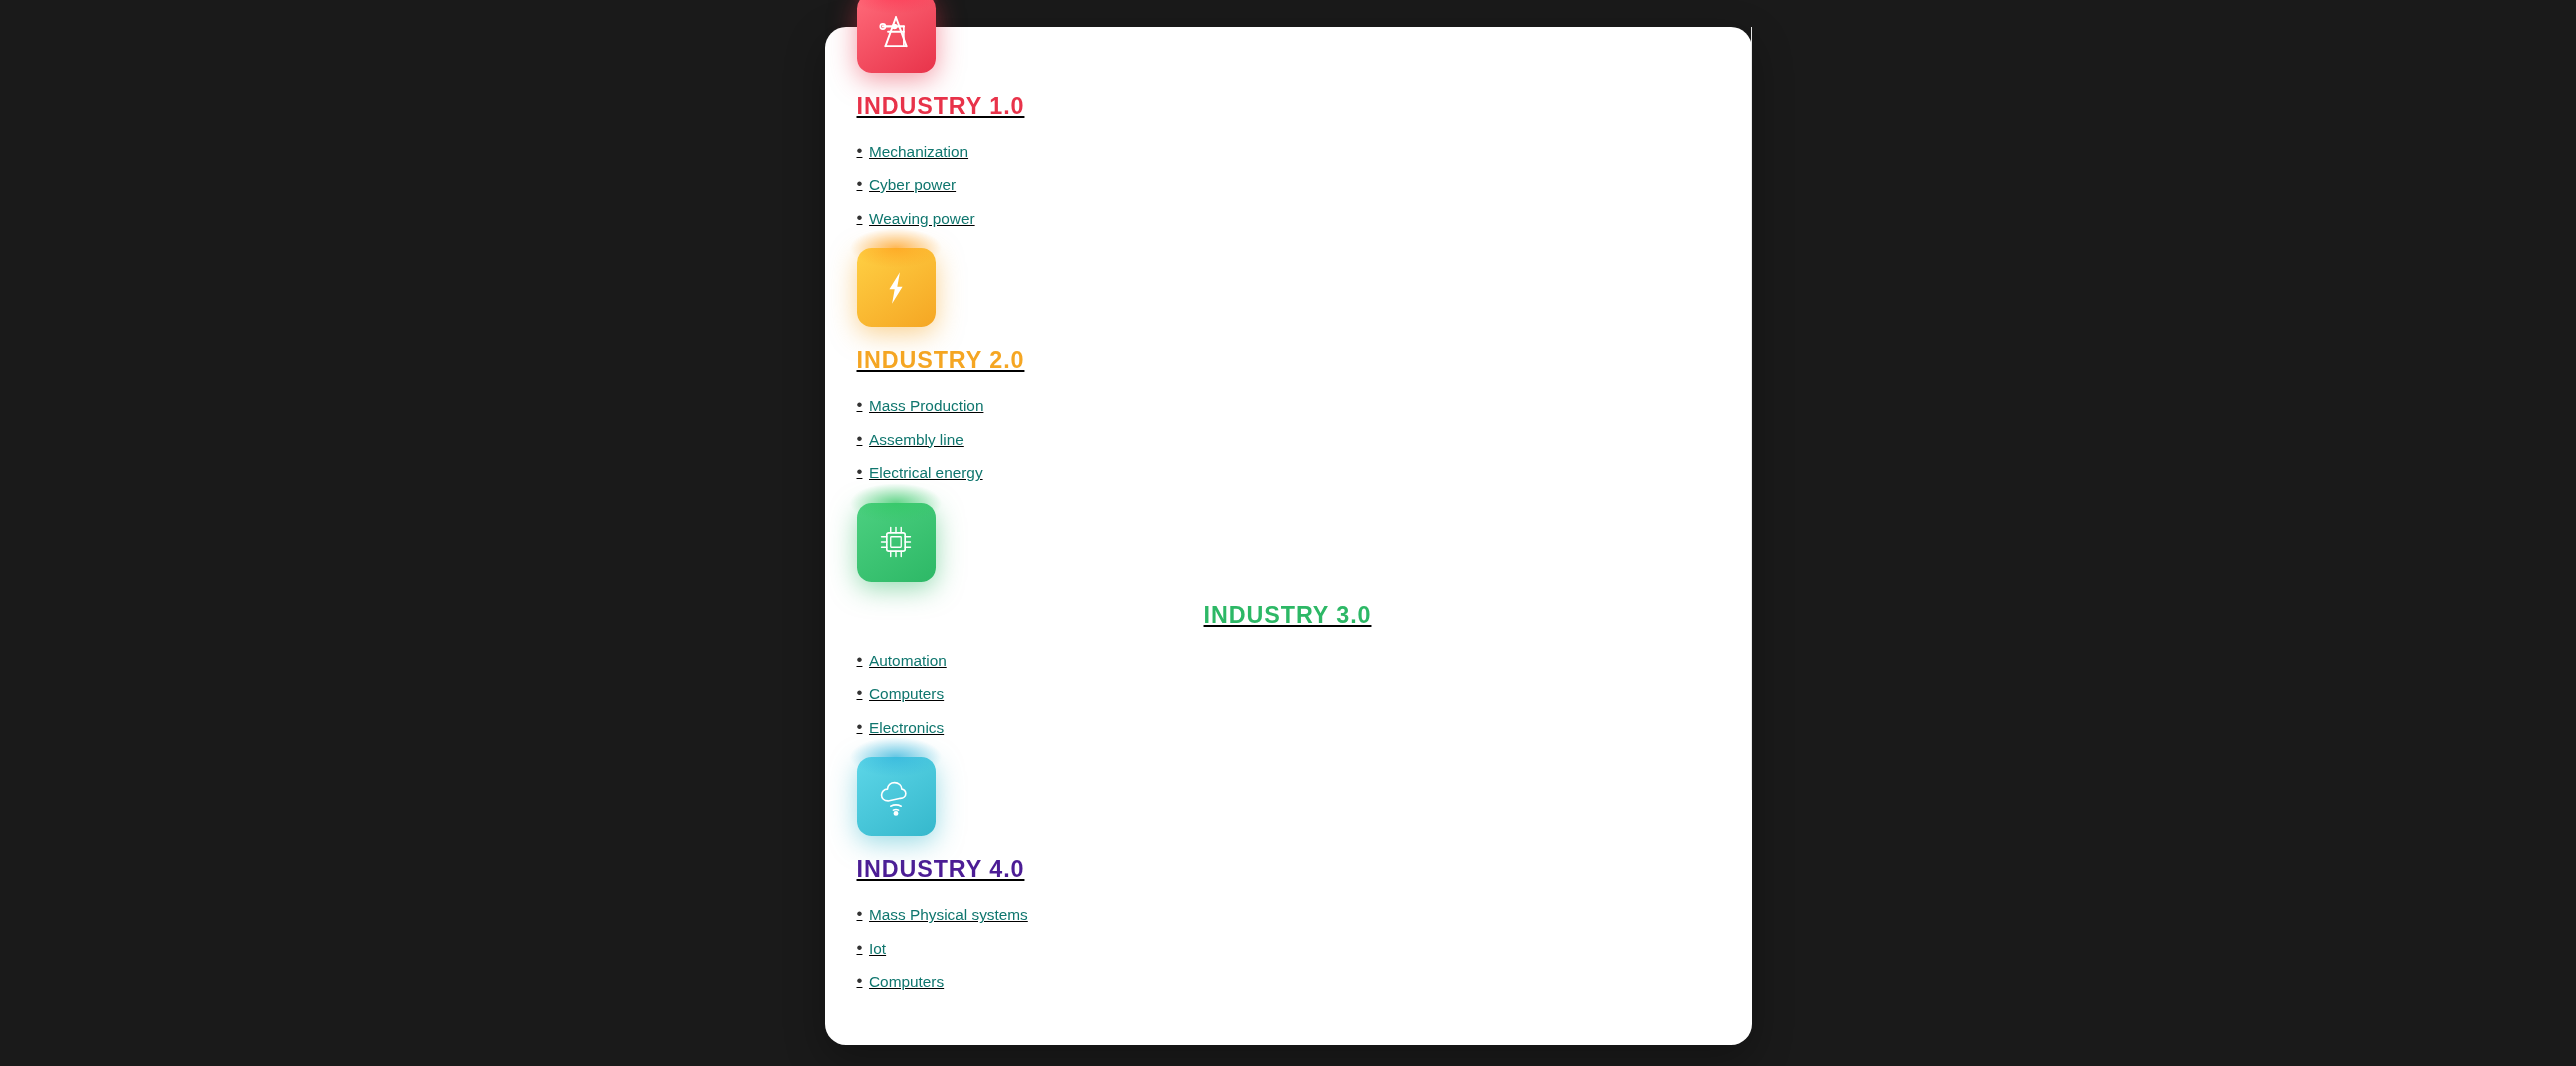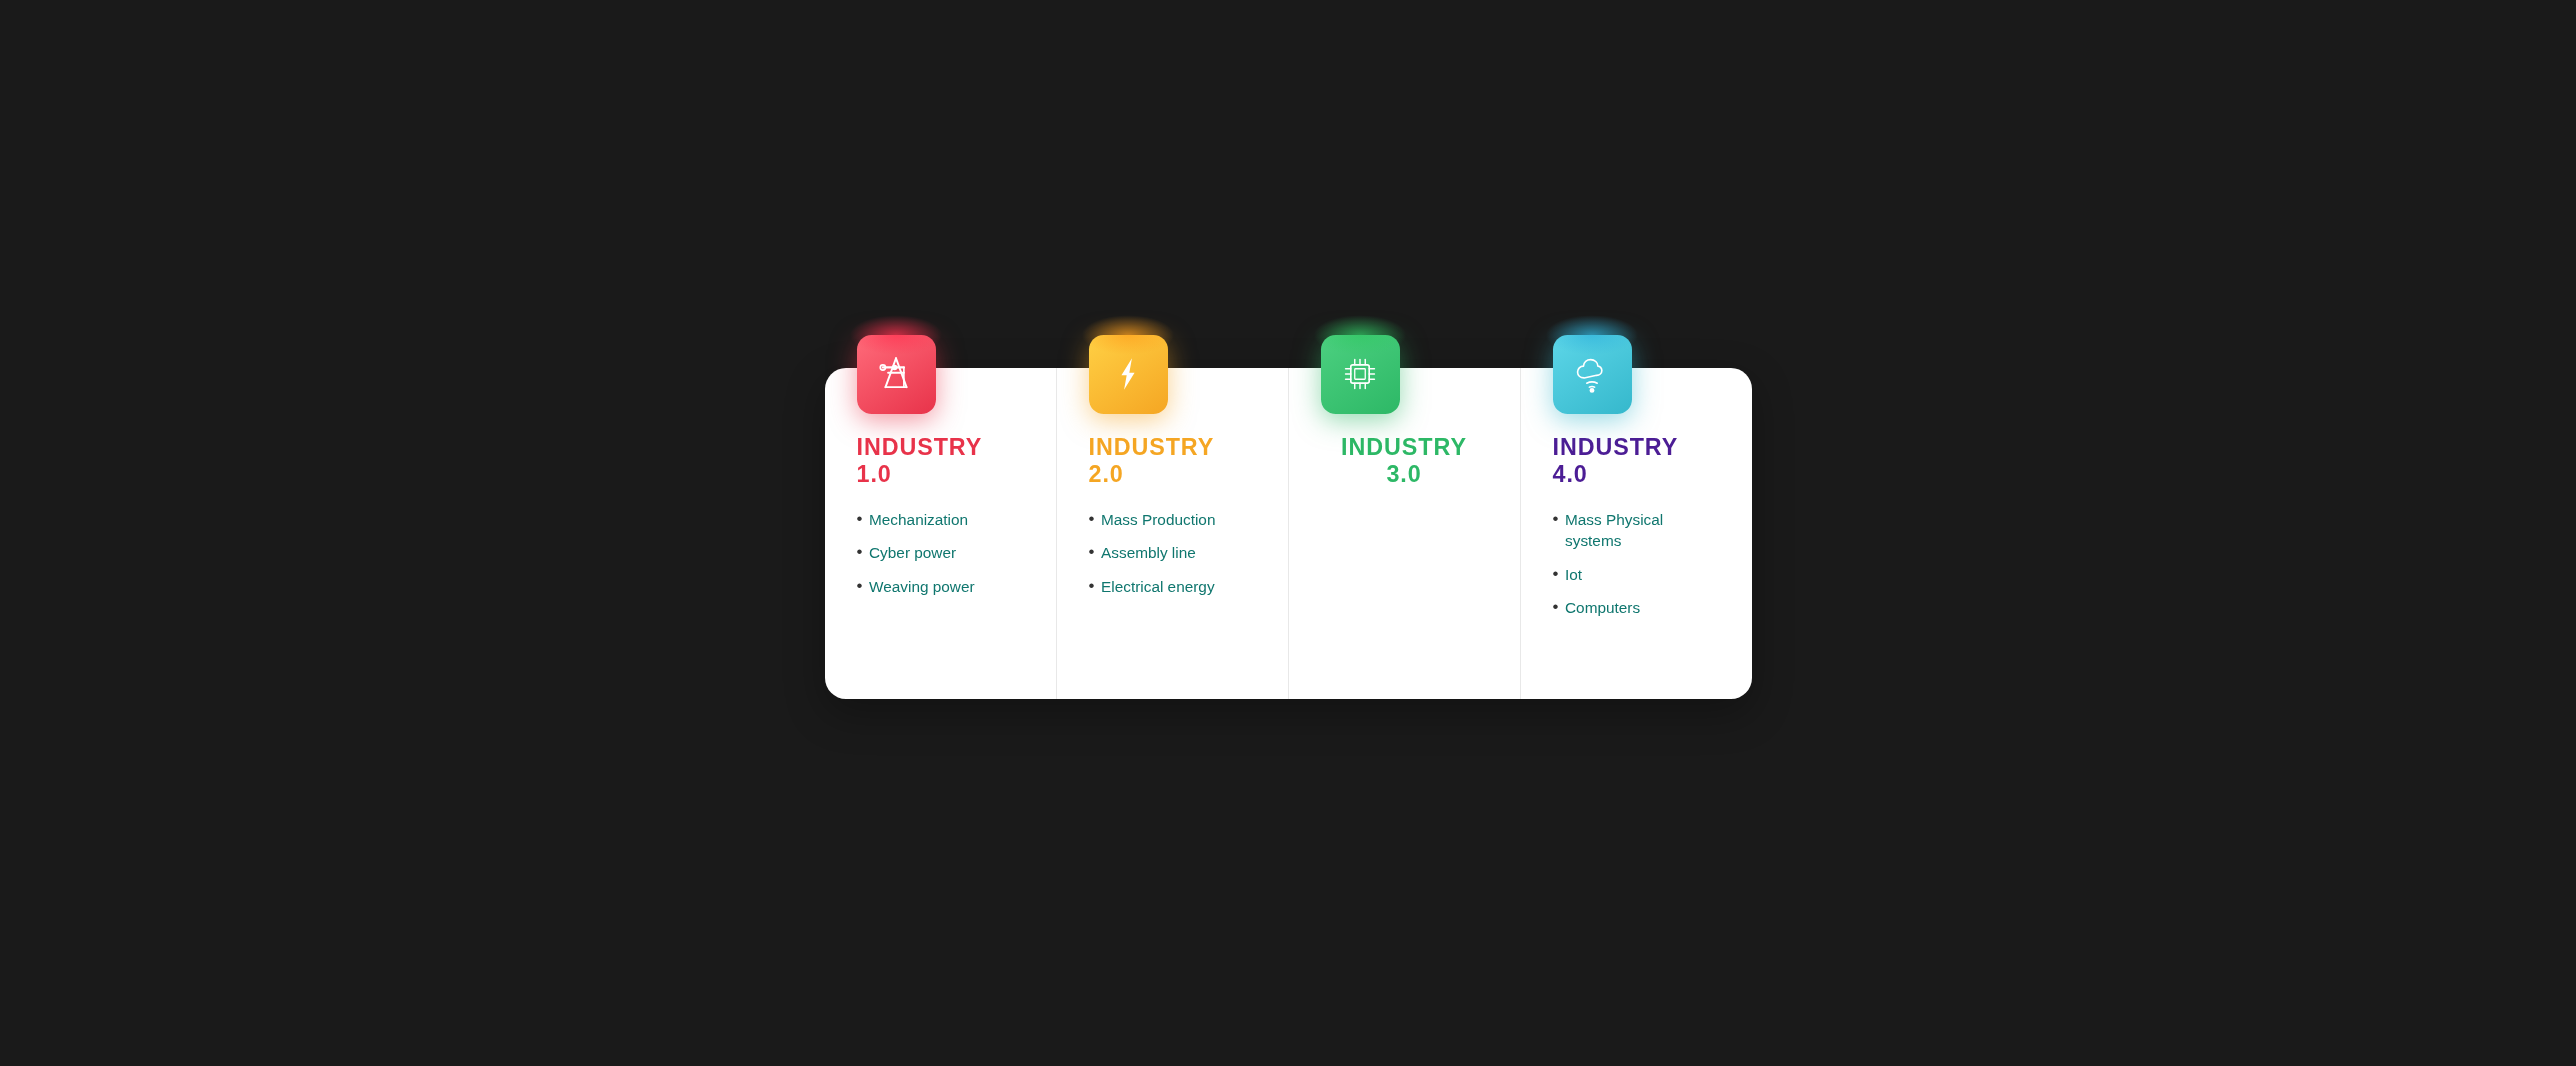--- a/index.html
+++ b/index.html
@@ -11,27 +11,28 @@
       justify-content: center;
       min-height: 100vh;
       font-family: 'Segoe UI', Arial, sans-serif;
       padding: 26.5px;
     }
 
     .main-card {
       background: #ffffff;
       border-radius: 21px;
       display: flex;
-      flex-direction: row;
+      flex-direction: column;
       width: 100%;
       max-width: 927px;
       min-height: 331px;
       position: relative;
       overflow: visible;
       box-shadow: 0 13.2px 40px rgba(0,0,0,0.3);
+      text-decoration: underline;
     }
 
     .industry-col {
       flex: 1;
       padding: 66px 32px 40px 32px;
       position: relative;
     }
 
     .industry-col:not(:last-child) {
       border-right: 1px solid #e8e8e8;
@@ -229,20 +230,25 @@
         <line x1="24" y1="10" x2="24" y2="18" stroke="white" stroke-width="2.2"></line>
         <line x1="32" y1="10" x2="32" y2="18" stroke="white" stroke-width="2.2"></line>
         <line x1="40" y1="10" x2="40" y2="18" stroke="white" stroke-width="2.2"></line>
 
         <line x1="24" y1="46" x2="24" y2="54" stroke="white" stroke-width="2.2"></line>
         <line x1="32" y1="46" x2="32" y2="54" stroke="white" stroke-width="2.2"></line>
         <line x1="40" y1="46" x2="40" y2="54" stroke="white" stroke-width="2.2"></line>
       </svg>
     </div>
     <div class="industry-title">INDUSTRY 3.0</div>
+    <ul class="industry-list">
+      <li>Automation</li>
+      <li>Computers</li>
+      <li>Electronics</li>
+    </ul>
   </div>
 
   <div class="industry-col col-4">
     <div class="icon-badge">
 
       <svg viewBox="0 0 64 64">
 
         <path d="M20,38 C14,38 10,34 10,29 C10,24 14,20 19,20 C19.5,14 24,10 30,10 C36,10 41,14.5 41,20 C44,20 47,23 47,26.5 C47,31 43.5,34 39,34 L20,38 Z" stroke="white" stroke-width="2.5" fill="none"></path>
 
         <path d="M24,46 Q32,42 40,46" stroke="white" stroke-width="2.5" fill="none" stroke-linecap="round"></path>

